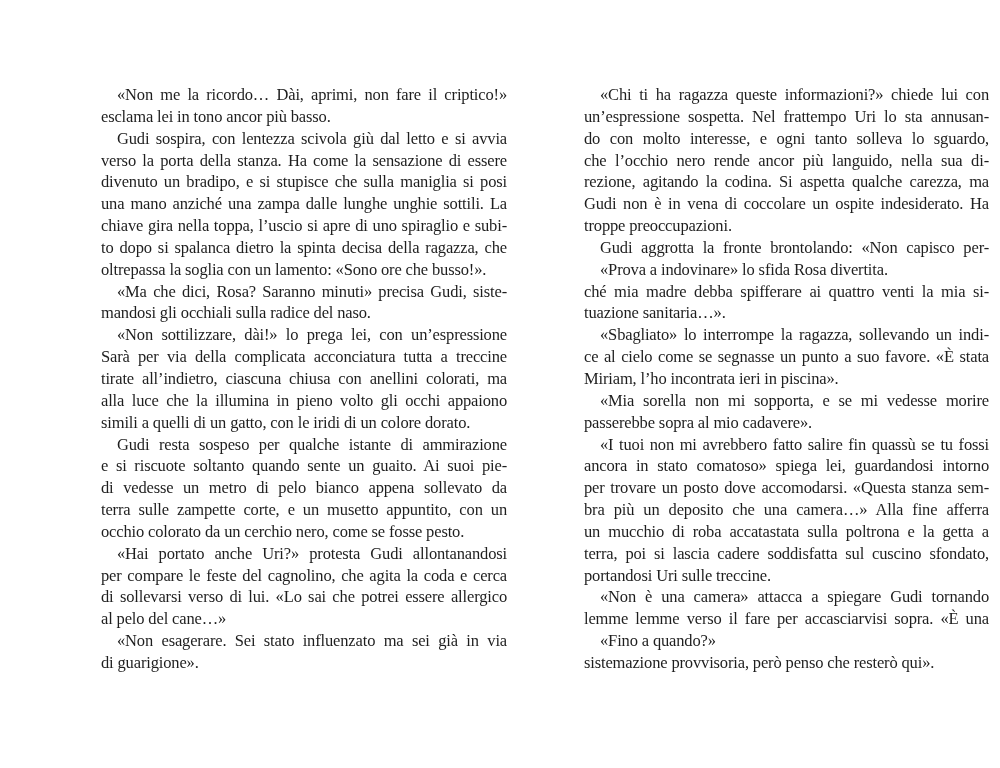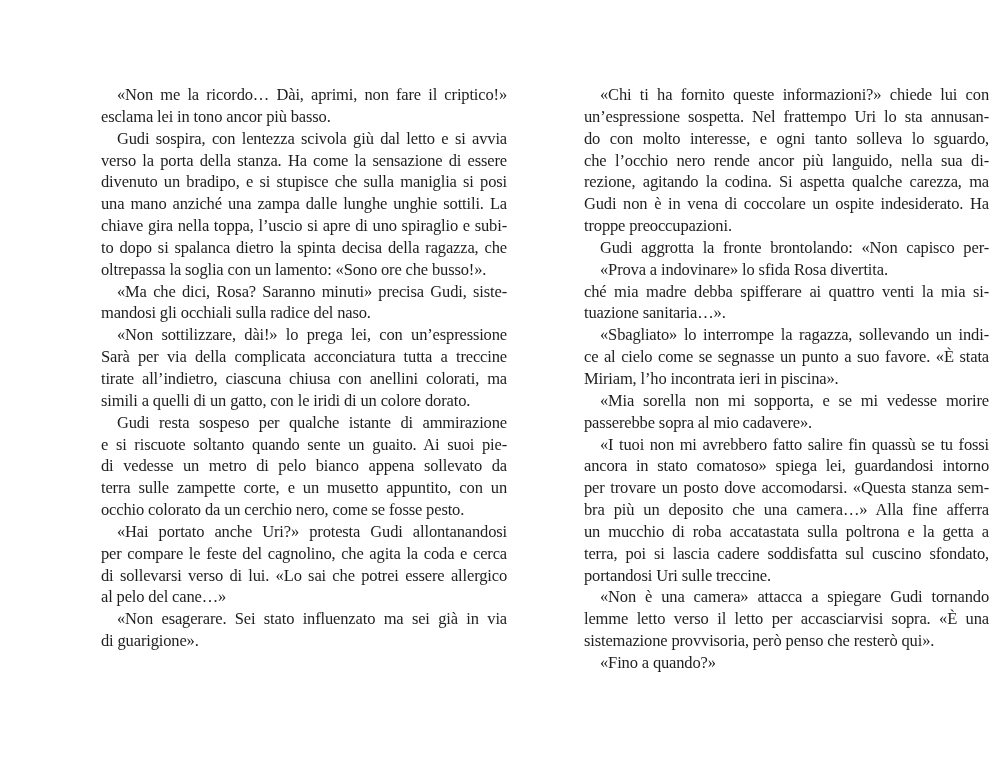--- a/index.html
+++ b/index.html
@@ -59,36 +59,37 @@
       <div class="line">divenuto un bradipo, e si stupisce che sulla maniglia si posi</div>
       <div class="line">una mano anziché una zampa dalle lunghe unghie sottili. La</div>
       <div class="line">chiave gira nella toppa, l’uscio si apre di uno spiraglio e subi-</div>
       <div class="line">to dopo si spalanca dietro la spinta decisa della ragazza, che</div>
       <div class="line endline">oltrepassa la soglia con un lamento: «Sono ore che busso!».</div>
       <div class="line indent">«Ma che dici, Rosa? Saranno minuti» precisa Gudi, siste-</div>
       <div class="line endline">mandosi gli occhiali sulla radice del naso.</div>
       <div class="line indent">«Non sottilizzare, dài!» lo prega lei, con un’espressione</div>
       <div class="line">Sarà per via della complicata acconciatura tutta a treccine</div>
       <div class="line">tirate all’indietro, ciascuna chiusa con anellini colorati, ma</div>
+      <div class="line">alla luce che la illumina in pieno volto gli occhi appaiono</div>
       <div class="line endline">simili a quelli di un gatto, con le iridi di un colore dorato.</div>
       <div class="line indent">Gudi resta sospeso per qualche istante di ammirazione</div>
       <div class="line">e si riscuote soltanto quando sente un guaito. Ai suoi pie-</div>
       <div class="line">di vedesse un metro di pelo bianco appena sollevato da</div>
       <div class="line">terra sulle zampette corte, e un musetto appuntito, con un</div>
       <div class="line endline">occhio colorato da un cerchio nero, come se fosse pesto.</div>
       <div class="line indent">«Hai portato anche Uri?» protesta Gudi allontanandosi</div>
       <div class="line">per compare le feste del cagnolino, che agita la coda e cerca</div>
       <div class="line">di sollevarsi verso di lui. «Lo sai che potrei essere allergico</div>
       <div class="line endline">al pelo del cane…»</div>
       <div class="line indent">«Non esagerare. Sei stato influenzato ma sei già in via</div>
       <div class="line endline">di guarigione».</div>
     </div>
 
   <div class="textblock right">
-      <div class="line indent">«Chi ti ha fornito queste informazioni?» chiede lui con</div>
+      <div class="line indent">«Chi ti ha ragazza queste informazioni?» chiede lui con</div>
       <div class="line">un’espressione sospetta. Nel frattempo Uri lo sta annusan-</div>
       <div class="line">do con molto interesse, e ogni tanto solleva lo sguardo,</div>
       <div class="line">che l’occhio nero rende ancor più languido, nella sua di-</div>
       <div class="line">rezione, agitando la codina. Si aspetta qualche carezza, ma</div>
       <div class="line">Gudi non è in vena di coccolare un ospite indesiderato. Ha</div>
       <div class="line endline">troppe preoccupazioni.</div>
       <div class="line indent">Gudi aggrotta la fronte brontolando: «Non capisco per-</div>
       <div class="line indent endline">«Prova a indovinare» lo sfida Rosa divertita.</div>
       <div class="line">ché mia madre debba spifferare ai quattro venti la mia si-</div>
       <div class="line endline">tuazione sanitaria…».</div>
@@ -98,23 +99,23 @@
       <div class="line indent">«Mia sorella non mi sopporta, e se mi vedesse morire</div>
       <div class="line endline">passerebbe sopra al mio cadavere».</div>
       <div class="line indent">«I tuoi non mi avrebbero fatto salire fin quassù se tu fossi</div>
       <div class="line">ancora in stato comatoso» spiega lei, guardandosi intorno</div>
       <div class="line">per trovare un posto dove accomodarsi. «Questa stanza sem-</div>
       <div class="line">bra più un deposito che una camera…» Alla fine afferra</div>
       <div class="line">un mucchio di roba accatastata sulla poltrona e la getta a</div>
       <div class="line">terra, poi si lascia cadere soddisfatta sul cuscino sfondato,</div>
       <div class="line endline">portandosi Uri sulle treccine.</div>
       <div class="line indent">«Non è una camera» attacca a spiegare Gudi tornando</div>
-      <div class="line">lemme letto verso il letto per accasciarvisi sopra. «È una</div>
+      <div class="line">lemme lemme verso il fare per accasciarvisi sopra. «È una</div>
+      <div class="line indent endline">«Fino a quando?»</div>
       <div class="line endline">sistemazione provvisoria, però penso che resterò qui».</div>
-      <div class="line indent endline">«Fino a quando?»</div>
       <div class="line indent endline">«Lo sai. Fino alla fine del mondo».</div>
     </div>
 
   <div class="page-number left">10</div>
 
   <div class="page-number right">11</div>
 
 </div>
 
 </body></html>

